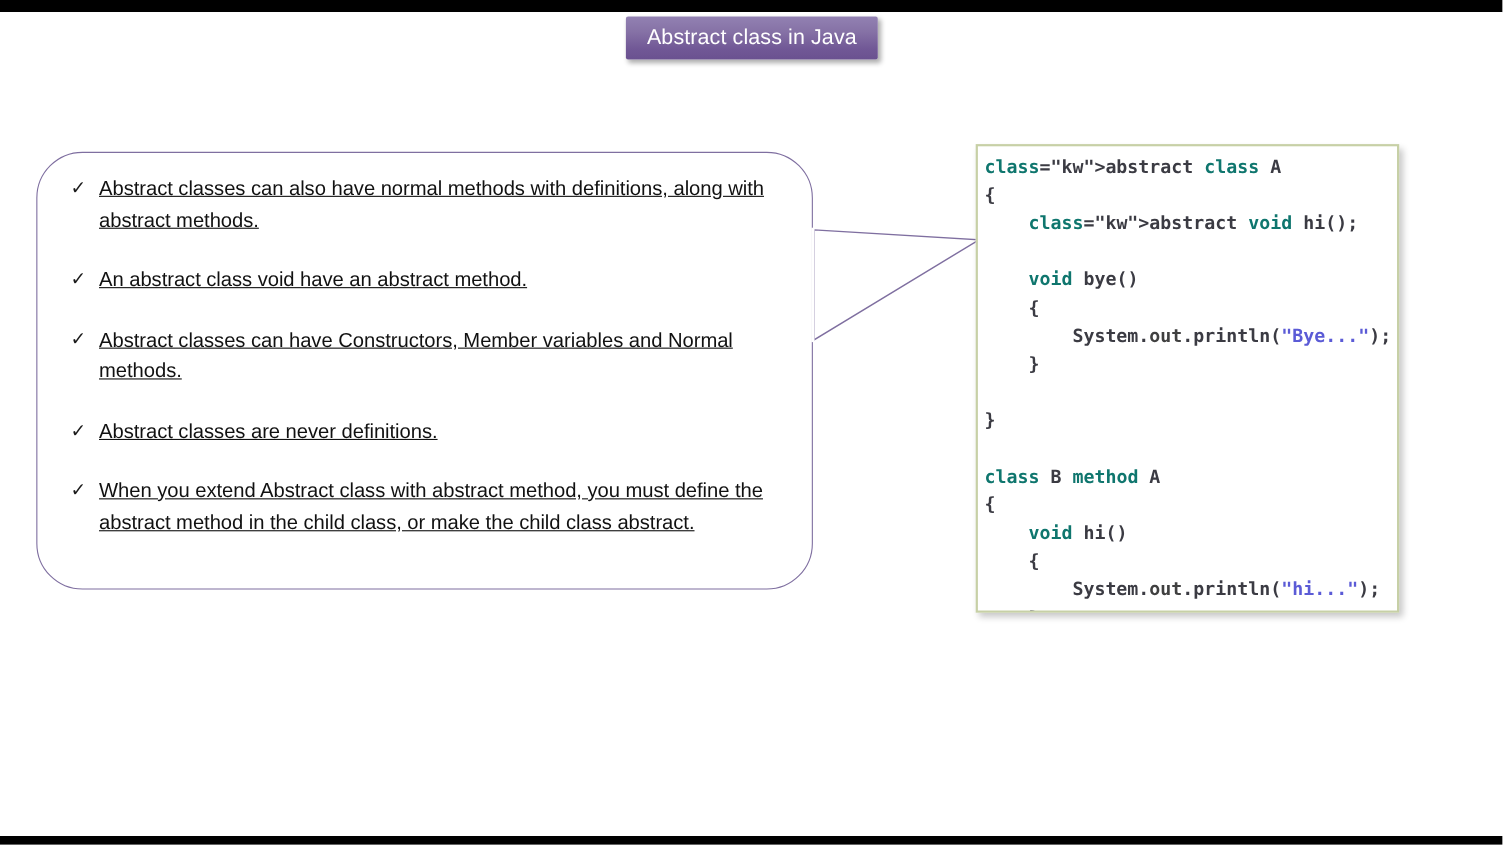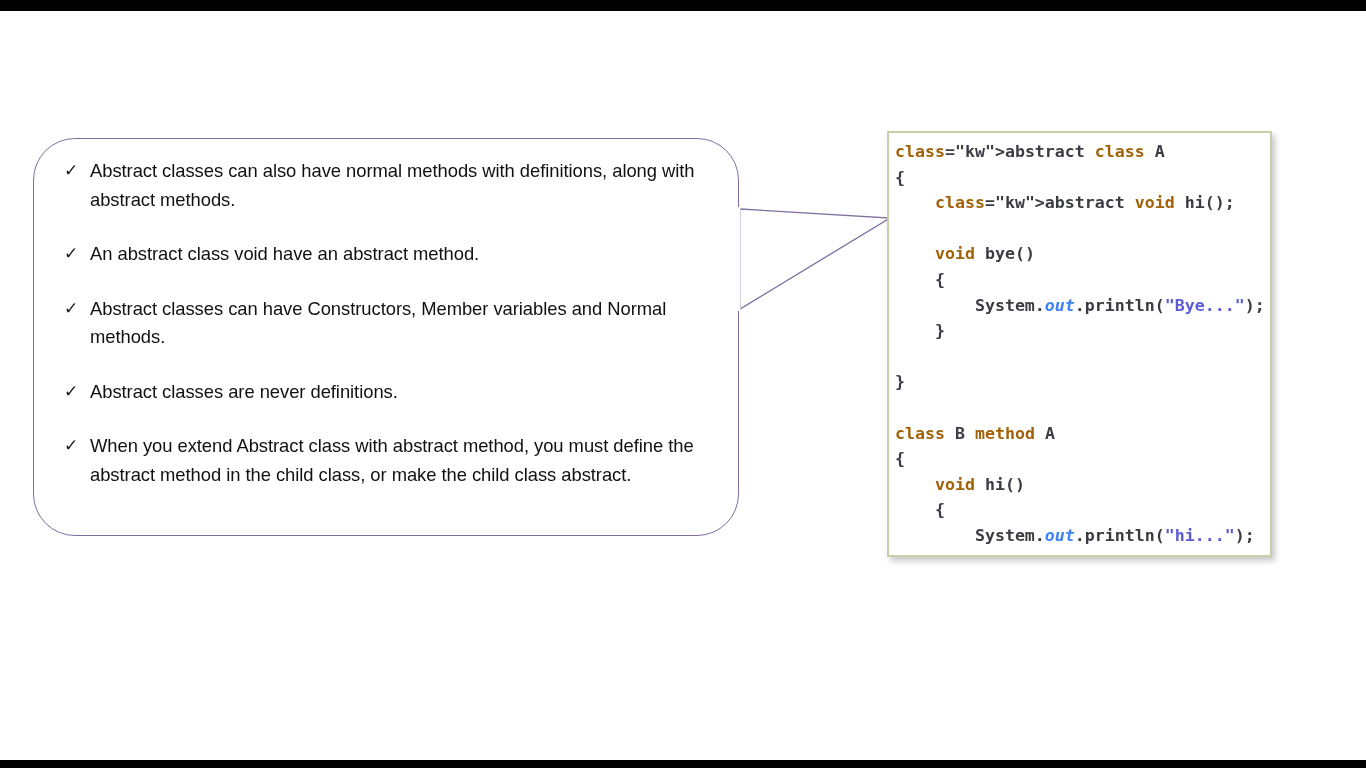--- a/index.html
+++ b/index.html
@@ -103,20 +103,21 @@
     text-align: left;
     padding-left: 2px;
   }
   .bullet .btext {
     flex: 1 1 auto;
     font-size: 18.4px;
     line-height: 28.5px;
     color: #111111;
     font-family: "Liberation Sans", sans-serif;
     letter-spacing: -0.05px;
+    text-decoration: underline;
   }
 
   
   .code-block {
     position: absolute;
     left: 887px;
     top: 120px;
     width: 385px;
     height: 426px;
     background: #ffffff;
@@ -126,31 +127,34 @@
     overflow: hidden;
   }
   .code-block pre {
     font-family: "DejaVu Sans Mono", monospace;
     font-size: 16.6px;
     line-height: 25.6px;
     color: #3b3b43;
     white-space: pre;
     font-weight: 700;
   }
-  .kw   { color: #a16207; }
+  .kw   { color: #0f766e; }
   .str  { color: #5b5bd6; }
-  .fld  { color: #3b82f6; font-style: italic; }
+  .fld  { color: #404040; }
 </style>
 </head>
 <body>
 
 <div class="bar-top"></div>
 
 <div class="slide">
 
+  <div class="title-banner">
+    <span class="title-text">Abstract class in Java</span>
+  </div>
 
   <div class="callout"></div>
 
   <svg class="tail-svg" viewBox="0 0 210 140">
     <polygon points="40,18 190,27 40,118" fill="#ffffff" stroke="#7f6fa0" stroke-width="1.3"></polygon>
     <line x1="39" y1="16" x2="39" y2="120" stroke="#ffffff" stroke-width="3"></line>
   </svg>
 
   <div class="bullets">
 

